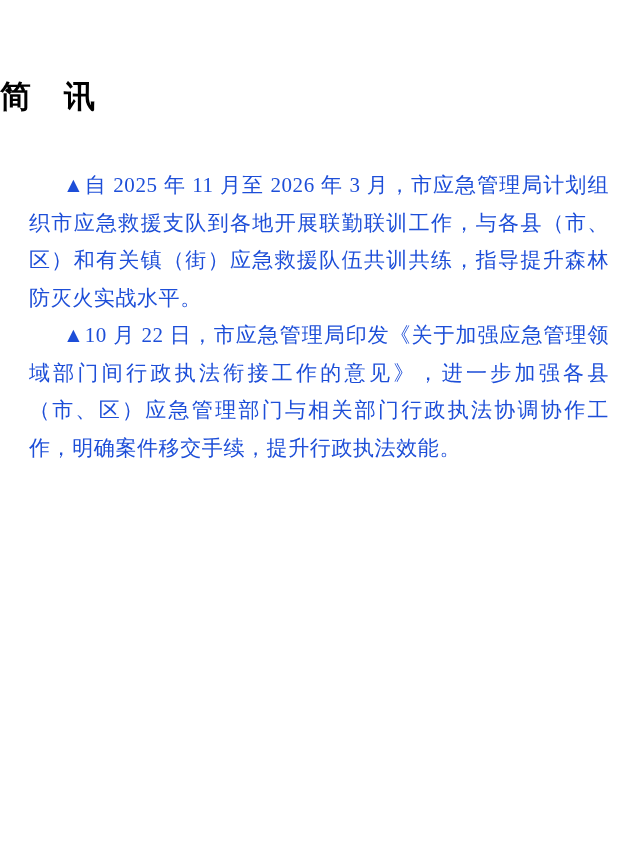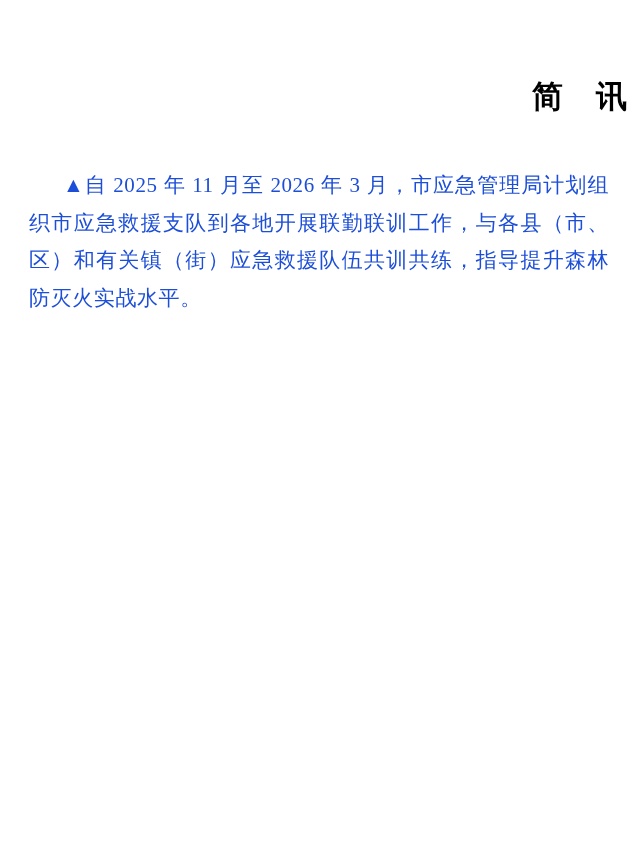--- a/index.html
+++ b/index.html
@@ -12,21 +12,21 @@
     width: 628px;
     height: 848px;
     background: #ffffff;
     overflow: hidden;
     color: #000000;
     font-family: "Liberation Serif", "DejaVu Serif", serif;
   }
   .doc-title {
     margin: 75px 0 0 0;
     padding: 0;
-    text-align: right;
+    text-align: left;
     font-size: 31px;
     line-height: 44px;
     font-weight: bold;
     letter-spacing: 1px;
     color: #000000;
   }
   .doc-content {
     margin: 48px 19px 0 29px;
     width: 580px;
     font-size: 21px;
@@ -44,14 +44,15 @@
   }
 </style>
 </head>
 <body>
 
 <div class="page">
   <h1 class="doc-title">简　讯</h1>
 
   <div class="doc-content">
     <p class="doc-para">▲自 2025 年 11 月至 2026 年 3 月，市应急管理局计划组织市应急救援支队到各地开展联勤联训工作，与各县（市、区）和有关镇（街）应急救援队伍共训共练，指导提升森林防灭火实战水平。</p>
+    <p class="doc-para">▲10 月 22 日，市应急管理局印发《关于加强应急管理领域部门间行政执法衔接工作的意见》，进一步加强各县（市、区）应急管理部门与相关部门行政执法协调协作工作，明确案件移交手续，提升行政执法效能。</p>
   </div>
 </div>
 
 </body></html>

